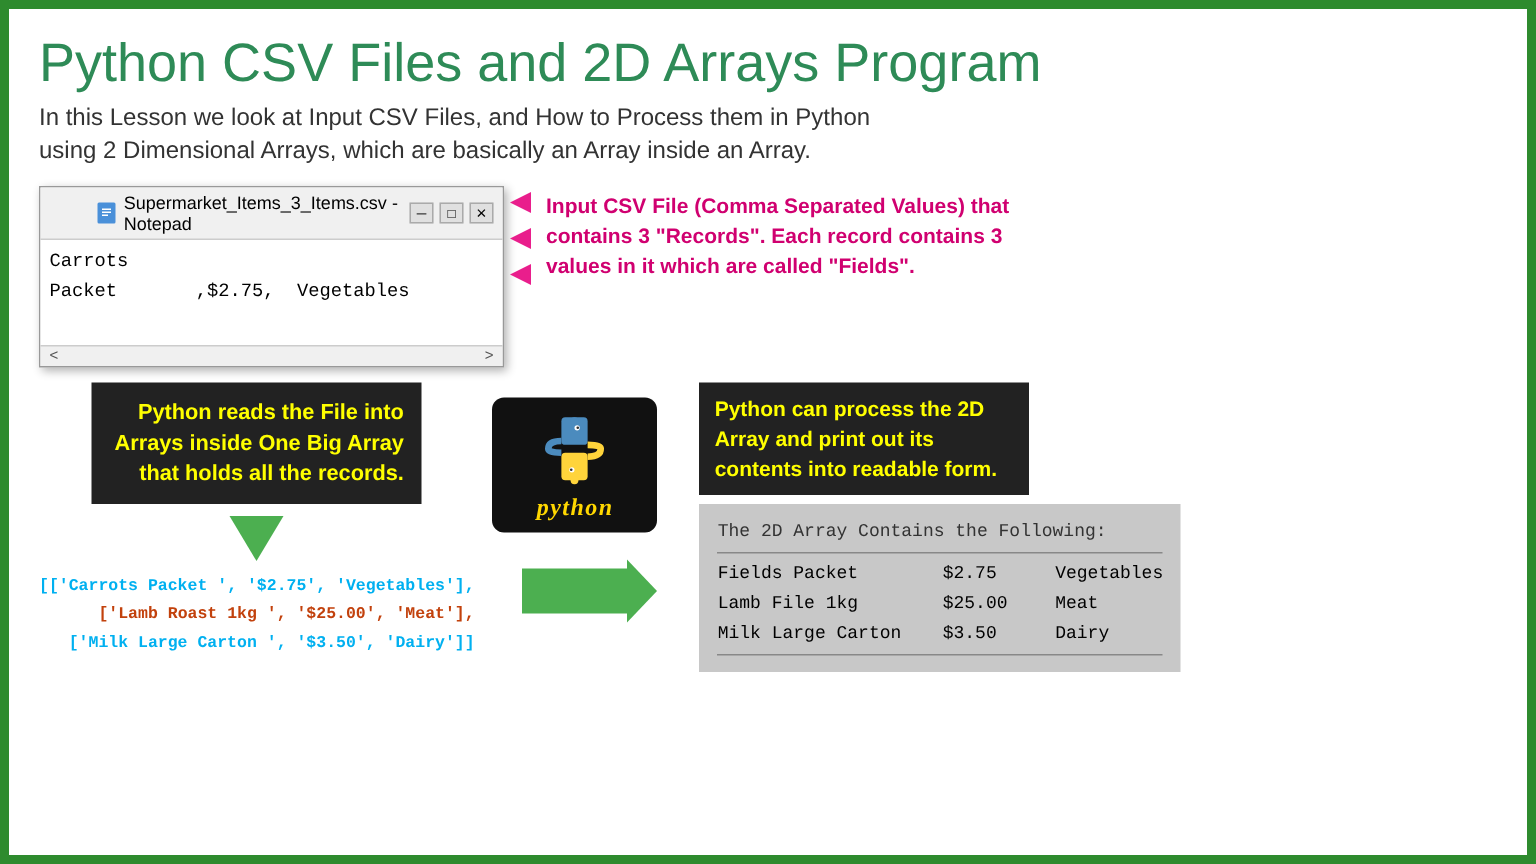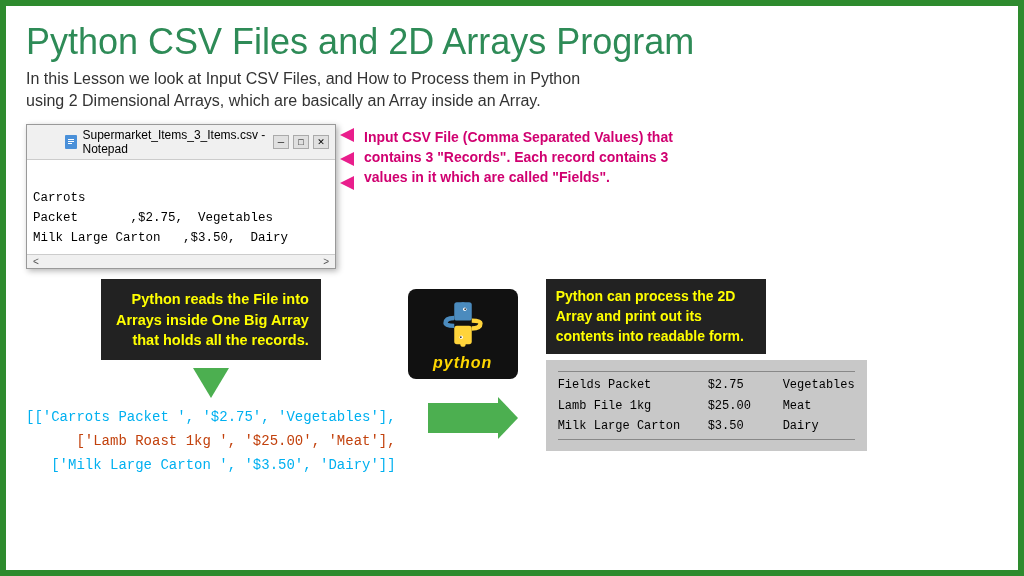--- a/index.html
+++ b/index.html
@@ -97,21 +97,20 @@
     }
     .notepad-content {
       background: white;
       padding: 4px 6px;
       font-family: 'Courier New', monospace;
       font-size: 12.5px;
       color: #000;
       line-height: 1.6;
       min-height: 70px;
       position: relative;
-      margin-top: 24px;
     }
     .csv-line {
       display: flex;
       align-items: center;
       position: relative;
     }
     .notepad-scrollbar {
       background: #f0f0f0;
       height: 14px;
       border-top: 1px solid #ccc;
@@ -206,25 +205,26 @@
       font-size: 18px;
       font-weight: bold;
       color: #ffd700;
       letter-spacing: 1px;
       margin-top: 2px;
       font-style: italic;
     }
     
     .code-output {
       font-family: 'Courier New', monospace;
-      font-size: 14px;
+      font-size: 11px;
       color: #00b0f0;
       line-height: 1.7;
       margin-top: 4px;
       min-width: 260px;
+      font-weight: bold;
     }
     
     .black-box-right {
       background: #222;
       color: #ffff00;
       font-weight: bold;
       font-size: 14px;
       padding: 8px 10px;
       max-width: 220px;
       line-height: 1.4;
@@ -285,23 +285,20 @@
         <div class="notepad-titlebar-btns">
           <div class="titlebar-btn">─</div>
           <div class="titlebar-btn">□</div>
           <div class="titlebar-btn">✕</div>
         </div>
       </div>
       <div class="notepad-content">
         <div class="csv-line">
           <span>Carrots Packet&nbsp;&nbsp;&nbsp;&nbsp;&nbsp;&nbsp;&nbsp;,$2.75,&nbsp;&nbsp;Vegetables</span>
         </div>
-        <div class="csv-line">
-          <span>Milk Large Carton&nbsp;&nbsp;&nbsp;,$3.50,&nbsp;&nbsp;Dairy</span>
-        </div>
       </div>
       <div class="notepad-scrollbar">
         <span style="font-size:10px; padding-left:6px; color:#555;">&lt;</span>
         <span style="flex:1"></span>
         <span style="font-size:10px; padding-right:6px; color:#555;">&gt;</span>
       </div>
     </div>
 
     <div class="arrows-container">
       <div class="arrow-right"></div>
@@ -337,33 +334,34 @@
 
           <path d="M30 32 Q30 29 33 29 L47 29 Q50 29 50 32 L50 47 Q50 50 47 50 L33 50 Q30 50 30 47 Z" fill="#ffd43b"></path>
           <circle cx="40" cy="50" r="3" fill="#ffd43b"></circle>
 
           <circle cx="38" cy="42" r="2" fill="white"></circle>
           <circle cx="37.5" cy="42" r="1" fill="#333"></circle>
 
           <path d="M30 20 Q20 20 20 26 Q20 29 30 29" fill="none" stroke="#4b8bbe" stroke-width="5"></path>
           <path d="M50 23 Q60 23 60 26 Q60 32 50 32" fill="none" stroke="#ffd43b" stroke-width="5"></path>
         </svg>
-        <div class="python-text-logo" style="color:#ffd700; font-style: italic; font-size:16px; font-weight:bold; font-family:Liberation Sans, sans-serif;">python</div>
+        <div class="python-text-logo" style="color:#ffd700; font-style: italic; font-size:16px; font-weight:bold; font-family:Liberation Serif, serif;">python</div>
       </div>
 
       <div style="margin-top: 16px; display:flex; align-items:center;">
         <div style="width:70px; height:30px; background:#4caf50; position:relative; display:flex; align-items:center;">
           <div style="position:absolute; right:-20px; top:50%; transform:translateY(-50%); width:0; height:0; border-top:21px solid transparent; border-bottom:21px solid transparent; border-left:20px solid #4caf50;"></div>
         </div>
       </div>
     </div>
 
     <div class="right-bottom-col" style="margin-left: 16px;">
       <div class="black-box-right">Python can process the 2D Array and print out its contents into readable form.</div>
       <div class="array-output-box">
+        <div class="header-line">The 2D Array Contains the Following:</div>
         <div class="divider" style="border-top:1px solid #888; margin:3px 0;"></div>
         <div style="display:flex; gap:20px;">
           <span style="min-width:130px;">Fields Packet</span>
           <span style="min-width:55px;">$2.75</span>
           <span>Vegetables</span>
         </div>
         <div style="display:flex; gap:20px;">
           <span style="min-width:130px;">Lamb File 1kg</span>
           <span style="min-width:55px;">$25.00</span>
           <span>Meat</span>

